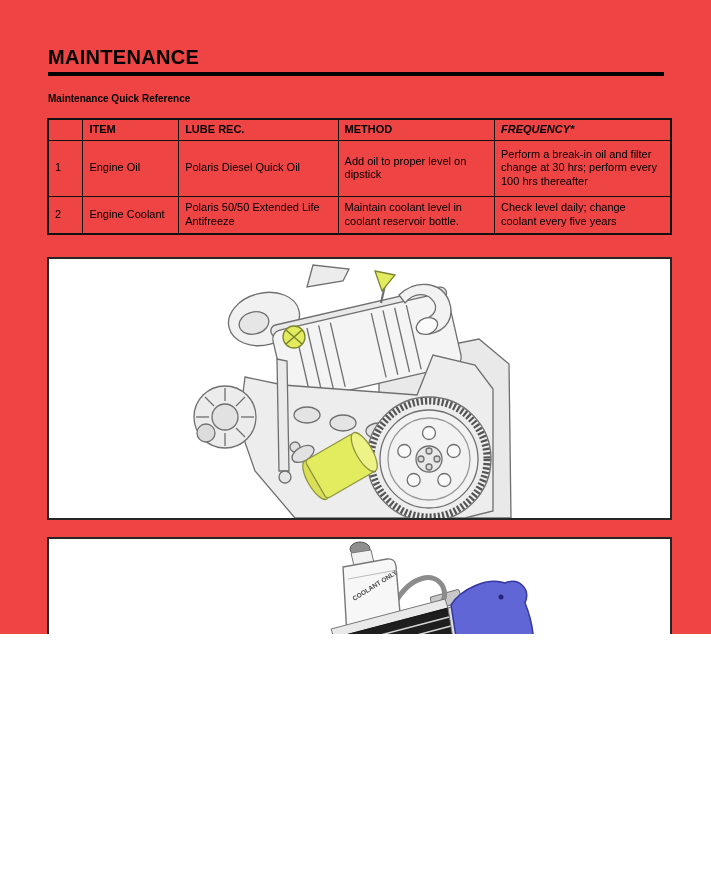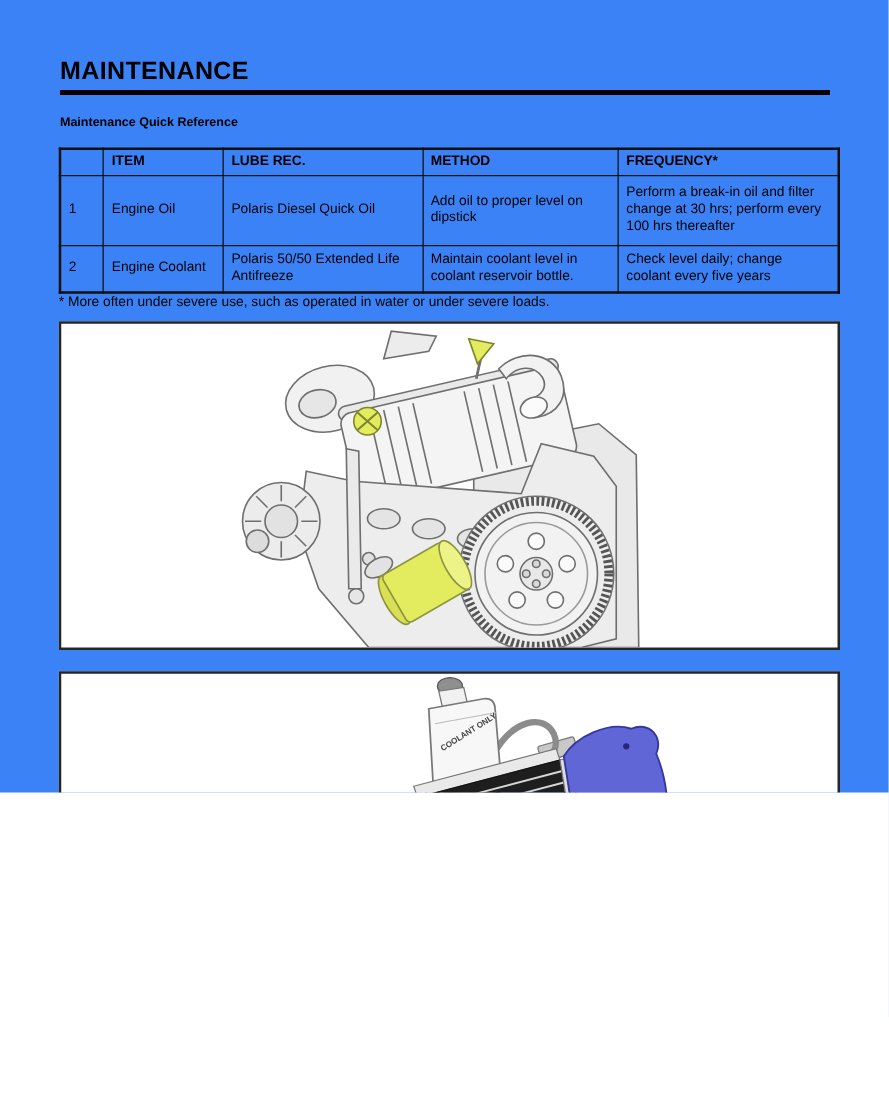--- a/index.html
+++ b/index.html
@@ -1,34 +1,34 @@
 <!DOCTYPE html>
 <html style="--highlight_yellow: #e3ec5f; --highlight_yellow_light: #eef387; --shroud_blue: #6066d6; --shroud_blue_dark: #34389e; --hose_green: #5bd75b; --hose_green_dark: #2d8f2d; --hose_green_light: #b4f2b4; --fitting_red: #e04848; --fitting_cyan: #85d4ea; --clamp_purple: #7a3fa8;"><head>
 <meta charset="utf-8">
 <style>
   * { margin:0; padding:0; box-sizing:border-box; }
   html,body { background:#ffffff; }
   body { width:711px; height:881px; font-family:"Liberation Sans", sans-serif; color:#000; }
-  .page { position:relative; width:711px; height:634px; background:#3b82f6; overflow:hidden; }
+  .page { position:relative; width:711px; height:634px; background:#ef4444; overflow:hidden; }
 
   .title { position:absolute; left:48px; top:46px; font-size:20px; font-weight:bold; letter-spacing:0.3px; }
   .title-rule { position:absolute; left:48px; top:72px; width:616px; height:4px; background:#000; }
   .section-heading { position:absolute; left:48px; top:93px; font-size:10px; font-weight:bold; }
 
   table.qr { position:absolute; left:47px; top:118px; width:625px; border-collapse:collapse;
              font-size:11px; line-height:1.25; border:2px solid #111; }
   table.qr th, table.qr td { border:1.5px solid #111; padding:3px 6px; text-align:left; vertical-align:middle; }
   table.qr th { font-weight:bold; height:20px; }
   table.qr tr.r1 { height:56px; }
   table.qr tr.r2 { height:38px; }
   .col-num { width:35px; }
   .col-item { width:96px;margin-left:40px; }
   .col-lube { width:160px; }
   .col-method { width:157px; }
-  .col-freq { width:177px; }
+  .col-freq { width:177px;font-style:italic; }
 
   .footnote { position:absolute; left:47px; top:236px; font-size:11px; }
 
   .figure { position:absolute; left:47px; width:625px; border:2px solid #262626; background:#fff; }
   #fig-engine { top:257px; height:263px; }
   #fig-coolant { top:537px; height:261px; }
   .figure svg { display:block; width:100%; height:100%; }
 
   svg text { font-family:"Liberation Sans", sans-serif; font-weight:bold; }
 </style>
@@ -62,21 +62,20 @@
       <tr class="r2">
         <td>2</td>
         <td>Engine Coolant</td>
         <td>Polaris 50/50 Extended Life Antifreeze</td>
         <td>Maintain coolant level in coolant reservoir bottle.</td>
         <td>Check level daily; change coolant every five years</td>
       </tr>
     </tbody>
   </table>
 
-  <p class="footnote">* More often under severe use, such as operated in water or under severe loads.</p>
 
   <figure class="figure" id="fig-engine">
     <svg viewBox="0 0 621 259">
       <g stroke="#6f6f6f" stroke-width="1.3" fill="#efefef">
 
         <path d="M330,100 L430,80 L460,105 L462,259 L330,259 Z" fill="#e9e9e9"></path>
 
         <ellipse cx="215" cy="60" rx="36" ry="26" transform="rotate(-14 215 60)" fill="#f1f1f1"></ellipse>
         <ellipse cx="205" cy="64" rx="15" ry="11" transform="rotate(-14 205 64)" fill="#e6e6e6"></ellipse>
 

